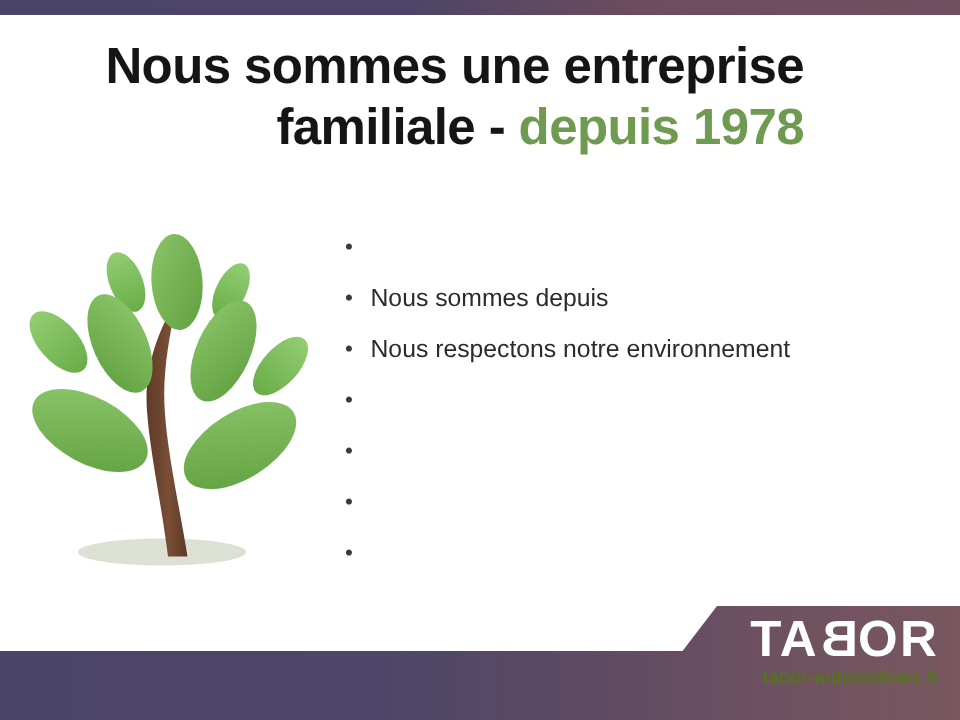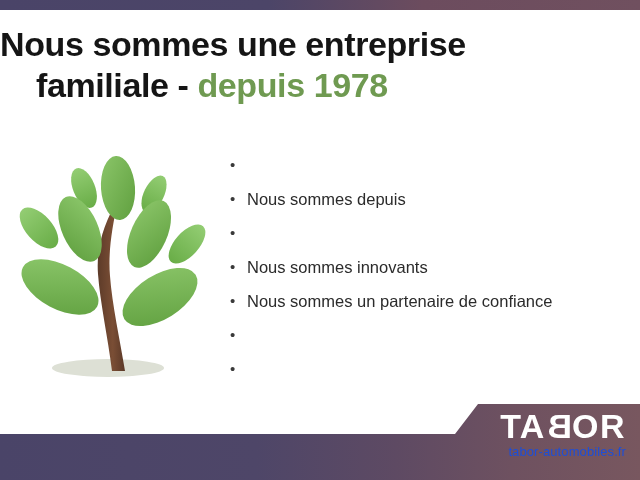--- a/index.html
+++ b/index.html
@@ -23,21 +23,21 @@
     left: 0; top: 0;
     width: 640px; height: 10px;
     background: linear-gradient(to right, #4a4468 0%, #4c4568 42%, #6c4c5e 66%, #70505f 100%);
   }
 
   
   .headline {
     position: absolute;
     left: 0; top: 26px;
     width: 536px;
-    text-align: left;
+    text-align: right;
     line-height: 1.08;
   }
   .headline .ln {
     display: block;
     font-size: 34px;
     font-weight: bold;
     color: #151515;
     letter-spacing: -0.4px;
   }
   .headline .ln2 { margin-top: 4px; margin-left: 36px; }
@@ -106,21 +106,21 @@
     letter-spacing: 1.5px;
     line-height: 36px;
     white-space: nowrap;
   }
   .logo-word .flip-b {
     display: inline-block;
     transform: scaleX(-1);
   }
   .logo-url {
     font-size: 13px;
-    color: #1d4ed8;
+    color: #4d7c0f;
     letter-spacing: 0.1px;
     line-height: 16px;
     white-space: nowrap;
   }
 </style>
 </head>
 <body>
 
 <div id="slide">
 
@@ -174,23 +174,23 @@
 
       <ellipse cx="48" cy="135" rx="22" ry="42" transform="rotate(-62 48 135)" fill="url(#lg2)"></ellipse>
 
       <ellipse cx="148" cy="145" rx="22" ry="42" transform="rotate(58 148 145)" fill="url(#lg1)"></ellipse>
     </svg>
   </div>
 
   <ul class="bullets">
     <li><span class="dot">•</span></li>
     <li><span class="dot">•</span><span>Nous sommes depuis</span></li>
-    <li><span class="dot">•</span></li>
-    <li><span class="dot">•</span><span>Nous sommes innovants</span></li>
-    <li><span class="dot">•</span><span>Nous sommes un partenaire de confiance</span></li>
+    <li><span class="dot">•</span><span>Nous respectons notre environnement</span></li>
+    <li><span class="dot">•</span></li>
+    <li><span class="dot">•</span></li>
     <li><span class="dot">•</span></li>
     <li><span class="dot">•</span></li>
   </ul>
 
   <div class="bottom-wrap">
     <svg viewBox="0 0 640 80" width="640" height="80" xmlns="http://www.w3.org/2000/svg" style="position:absolute;left:0;top:0;">
       <defs>
         <linearGradient id="barg" x1="0" y1="0" x2="1" y2="0">
           <stop offset="0%" stop-color="#4a4468"></stop>
           <stop offset="40%" stop-color="#4e4668"></stop>

